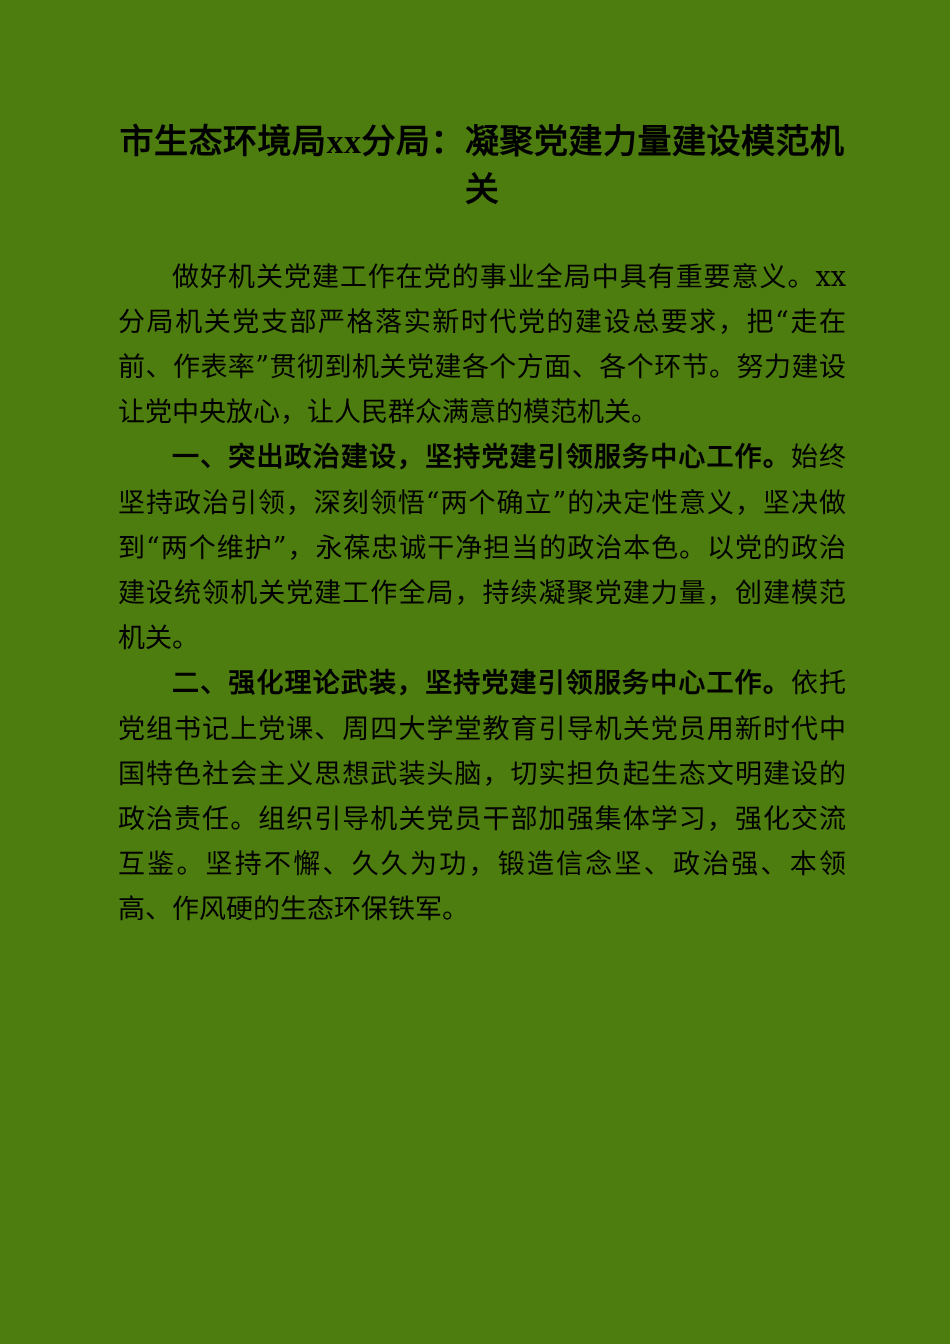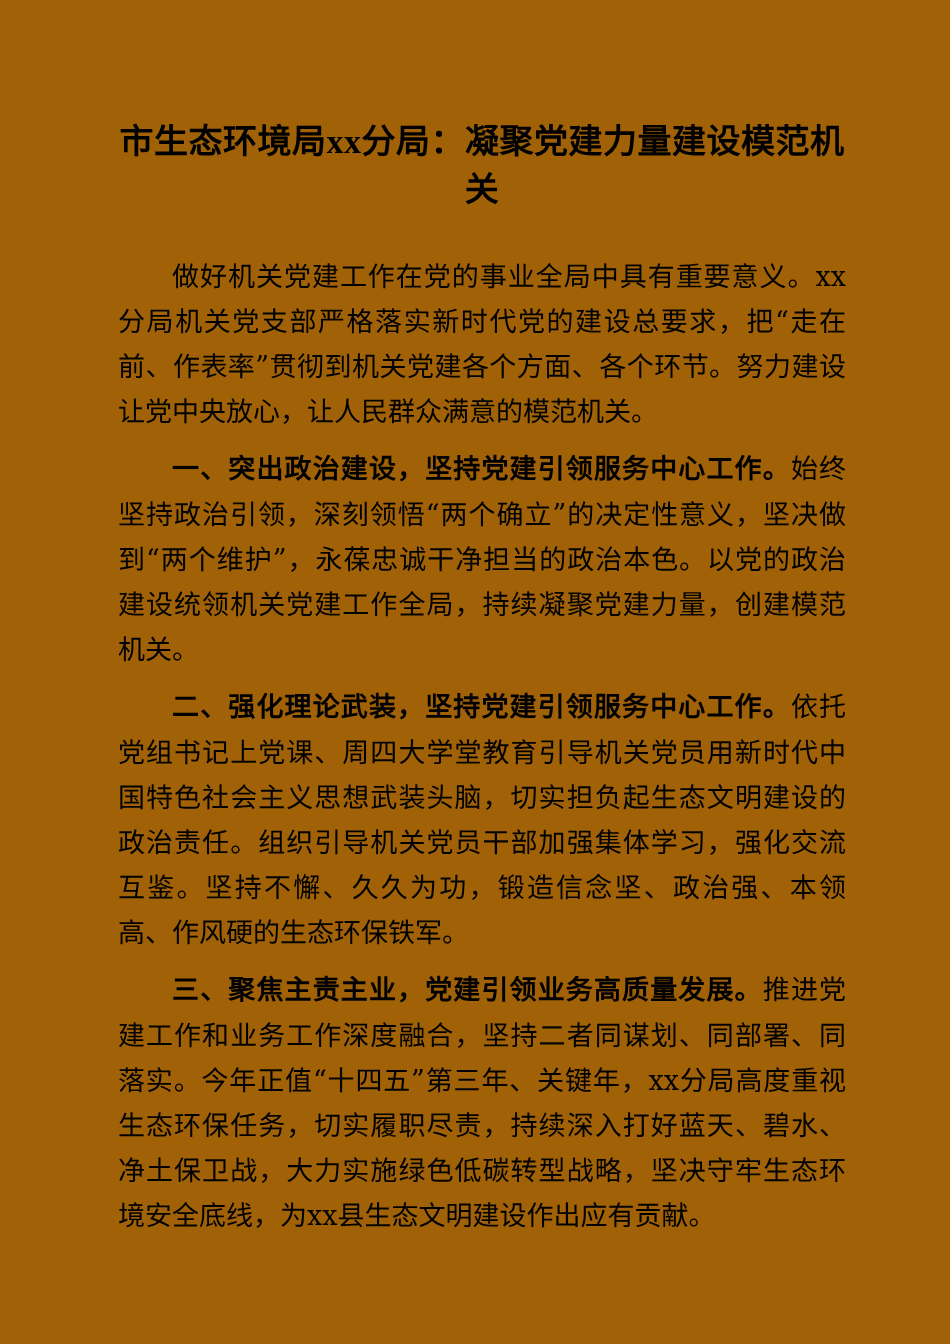--- a/index.html
+++ b/index.html
@@ -6,21 +6,21 @@
   html, body {
     margin: 0;
     padding: 0;
     background: #ffffff;
   }
 
   .page {
     position: relative;
     width: 950px;
     height: 1344px;
-    background: #a16207;
+    background: #4d7c0f;
     box-sizing: border-box;
     overflow: hidden;
   }
 
   .doc-body {
     position: absolute;
     left: 118px;
     top: 118px;
     width: 728px;
   }
@@ -45,21 +45,21 @@
     line-height: 45px;
     color: #000000;
     margin: 0;
     text-align: justify;
     text-justify: inter-ideograph;
     text-indent: 2em;
     font-weight: 400;
   }
 
   .para + .para {
-    margin-top: 12px;
+    margin-top: 0;
   }
 
   .para-gap-top {
     margin-top: 28px;
   }
 
   
   .lead {
     font-family: "Liberation Sans", "DejaVu Sans", sans-serif;
     font-weight: bold;
@@ -79,16 +79,15 @@
     <h1 class="doc-title">市生态环境局xx分局：凝聚党建力量建设模范机关</h1>
 
     <div class="spacer-after-title"></div>
 
     <p class="para"><span>做好机关党建工作在党的事业全局中具有重要意义。xx分局机关党支部严格落实新时代党的建设总要求，把“走在前、作表率”贯彻到机关党建各个方面、各个环节。努力建设让党中央放心，让人民群众满意的模范机关。</span></p>
 
     <p class="para para-gap-top"><span class="lead">一、突出政治建设，坚持党建引领服务中心工作。</span><span>始终坚持政治引领，深刻领悟“两个确立”的决定性意义，坚决做到“两个维护”，永葆忠诚干净担当的政治本色。以党的政治建设统领机关党建工作全局，持续凝聚党建力量，创建模范机关。</span></p>
 
     <p class="para para-gap-top"><span class="lead">二、强化理论武装，坚持党建引领服务中心工作。</span><span>依托党组书记上党课、周四大学堂教育引导机关党员用新时代中国特色社会主义思想武装头脑，切实担负起生态文明建设的政治责任。组织引导机关党员干部加强集体学习，强化交流互鉴。坚持不懈、久久为功，锻造信念坚、政治强、本领高、作风硬的生态环保铁军。</span></p>
 
-    <p class="para para-gap-top"><span class="lead">三、聚焦主责主业，党建引领业务高质量发展。</span><span>推进党建工作和业务工作深度融合，坚持二者同谋划、同部署、同落实。今年正值“十四五”第三年、关键年，xx分局高度重视生态环保任务，切实履职尽责，持续深入打好蓝天、碧水、净土保卫战，大力实施绿色低碳转型战略，坚决守牢生态环境安全底线，为xx县生态文明建设作出应有贡献。</span></p>
 
   </div>
 </div>
 
 </body></html>

